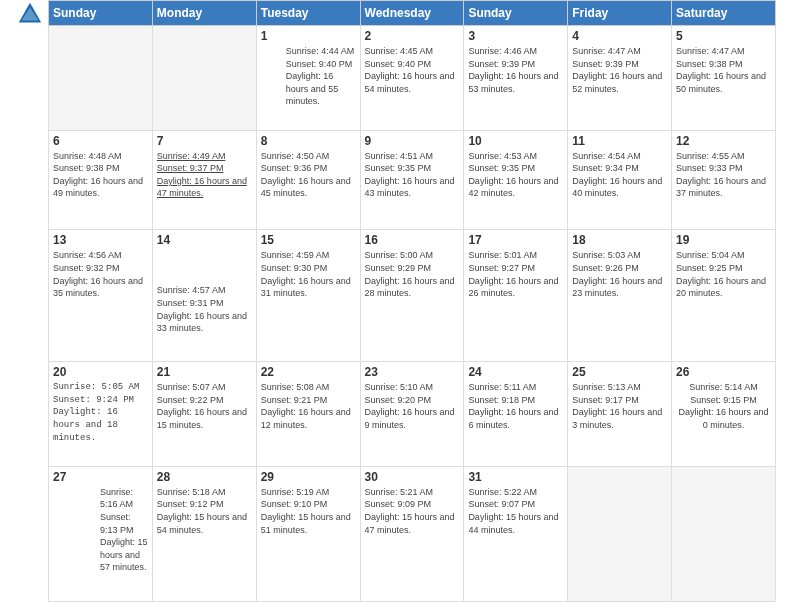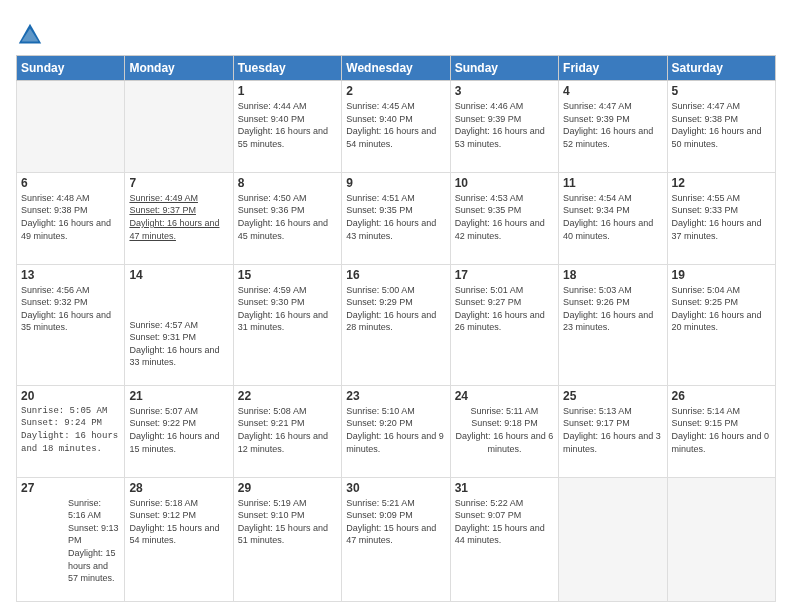--- a/index.html
+++ b/index.html
@@ -6,23 +6,23 @@
     body {
       font-family: Arial, sans-serif;
       background: #fff;
       width: 792px;
       height: 612px;
       overflow: hidden;
     }
     .page {
       width: 792px;
       height: 612px;
-      padding: 21px 16px 10px 16px;
+      padding: 0 16px 10px 16px;
       display: flex;
-      flex-direction: column;
+      flex-direction: row;
     }
     .header {
       display: flex;
       justify-content: space-between;
       align-items: flex-start;
       margin-bottom: 6px;
     }
     .logo {
       display: flex;
       align-items: center;
@@ -138,21 +138,21 @@
           <th>Friday</th>
           <th>Saturday</th>
         </tr>
     </thead>
     <tbody id="calendar-body">
     <tr class="week-row">
           <td class="empty"></td>
           <td class="empty"></td>
           <td>
             <span class="day-number">1</span>
-            <div class="day-info" style="white-space: pre-line;">Sunrise: 4:44 AM
+            <div class="day-info" style="white-space: pre-line; margin-left: 25px;">Sunrise: 4:44 AM
 Sunset: 9:40 PM
 Daylight: 16 hours and 55 minutes.</div>
           </td>
           <td>
             <span class="day-number">2</span>
             <div class="day-info" style="white-space: pre-line;">Sunrise: 4:45 AM
 Sunset: 9:40 PM
 Daylight: 16 hours and 54 minutes.</div>
           </td>
           <td>
@@ -282,33 +282,33 @@
 Daylight: 16 hours and 12 minutes.</div>
           </td>
           <td>
             <span class="day-number">23</span>
             <div class="day-info" style="white-space: pre-line;">Sunrise: 5:10 AM
 Sunset: 9:20 PM
 Daylight: 16 hours and 9 minutes.</div>
           </td>
           <td>
             <span class="day-number">24</span>
-            <div class="day-info" style="white-space: pre-line; text-align: center;">Sunrise: 5:11 AM
+            <div class="day-info" style="white-space: pre-line;">Sunrise: 5:11 AM
 Sunset: 9:18 PM
 Daylight: 16 hours and 6 minutes.</div>
           </td>
           <td>
             <span class="day-number">25</span>
             <div class="day-info" style="white-space: pre-line;">Sunrise: 5:13 AM
 Sunset: 9:17 PM
 Daylight: 16 hours and 3 minutes.</div>
           </td>
           <td>
             <span class="day-number">26</span>
-            <div class="day-info" style="white-space: pre-line;">Sunrise: 5:14 AM
+            <div class="day-info" style="white-space: pre-line; text-align: center;">Sunrise: 5:14 AM
 Sunset: 9:15 PM
 Daylight: 16 hours and 0 minutes.</div>
           </td>
         </tr>
         <tr class="week-row">
           <td>
             <span class="day-number">27</span>
             <div class="day-info" style="white-space: pre-line; margin-left: 47px;">Sunrise: 5:16 AM
 Sunset: 9:13 PM
 Daylight: 15 hours and 57 minutes.</div>

